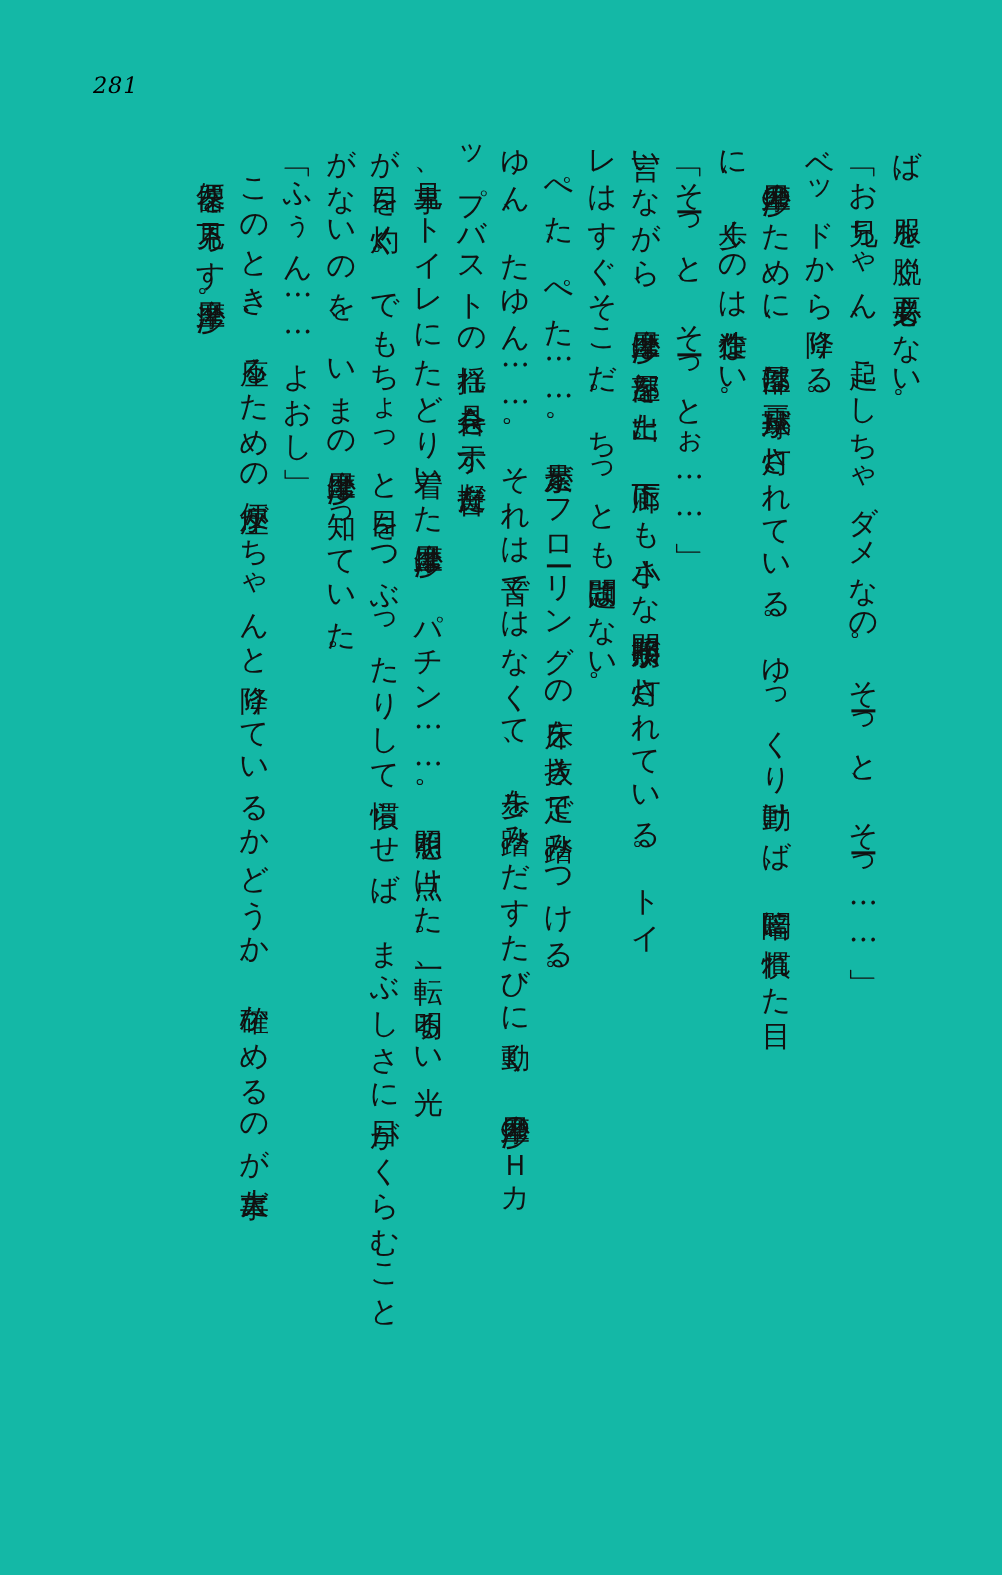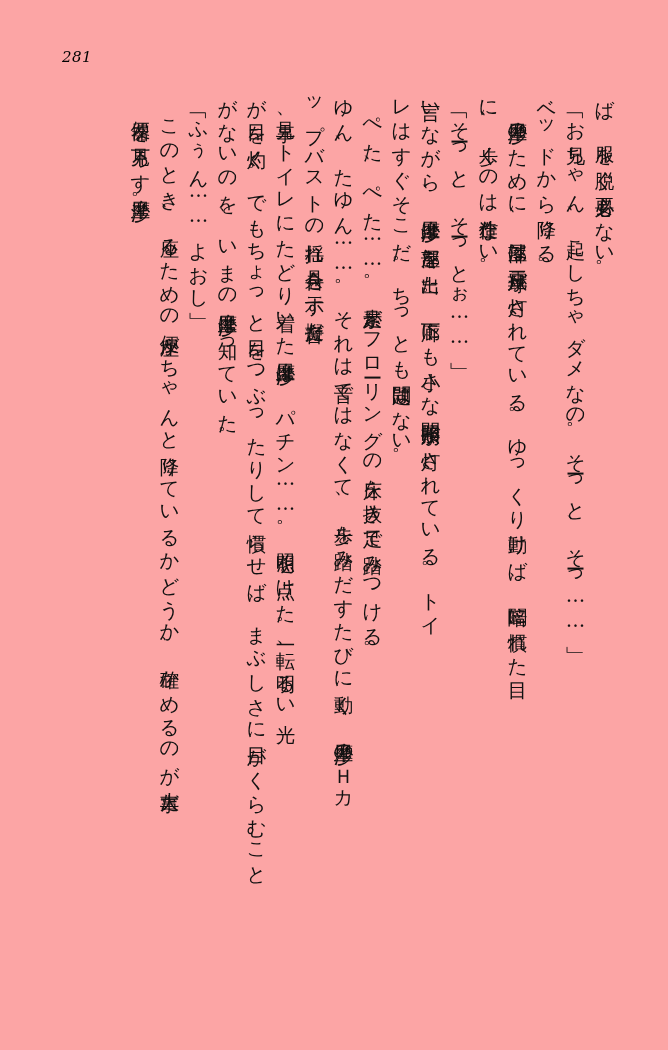--- a/index.html
+++ b/index.html
@@ -12,21 +12,21 @@
     height: 1050px;
     overflow: hidden;
     font-family: "DejaVu Serif", "Liberation Serif", serif;
     color: #000000;
   }
 
   .page {
     position: relative;
     width: 668px;
     height: 1050px;
-    background: #fca5a5;
+    background: #14b8a6;
     box-sizing: border-box;
   }
 
   
   .page-number {
     position: absolute;
     top: 48px;
     left: 62px;
     font-size: 15px;
     font-style: italic;

